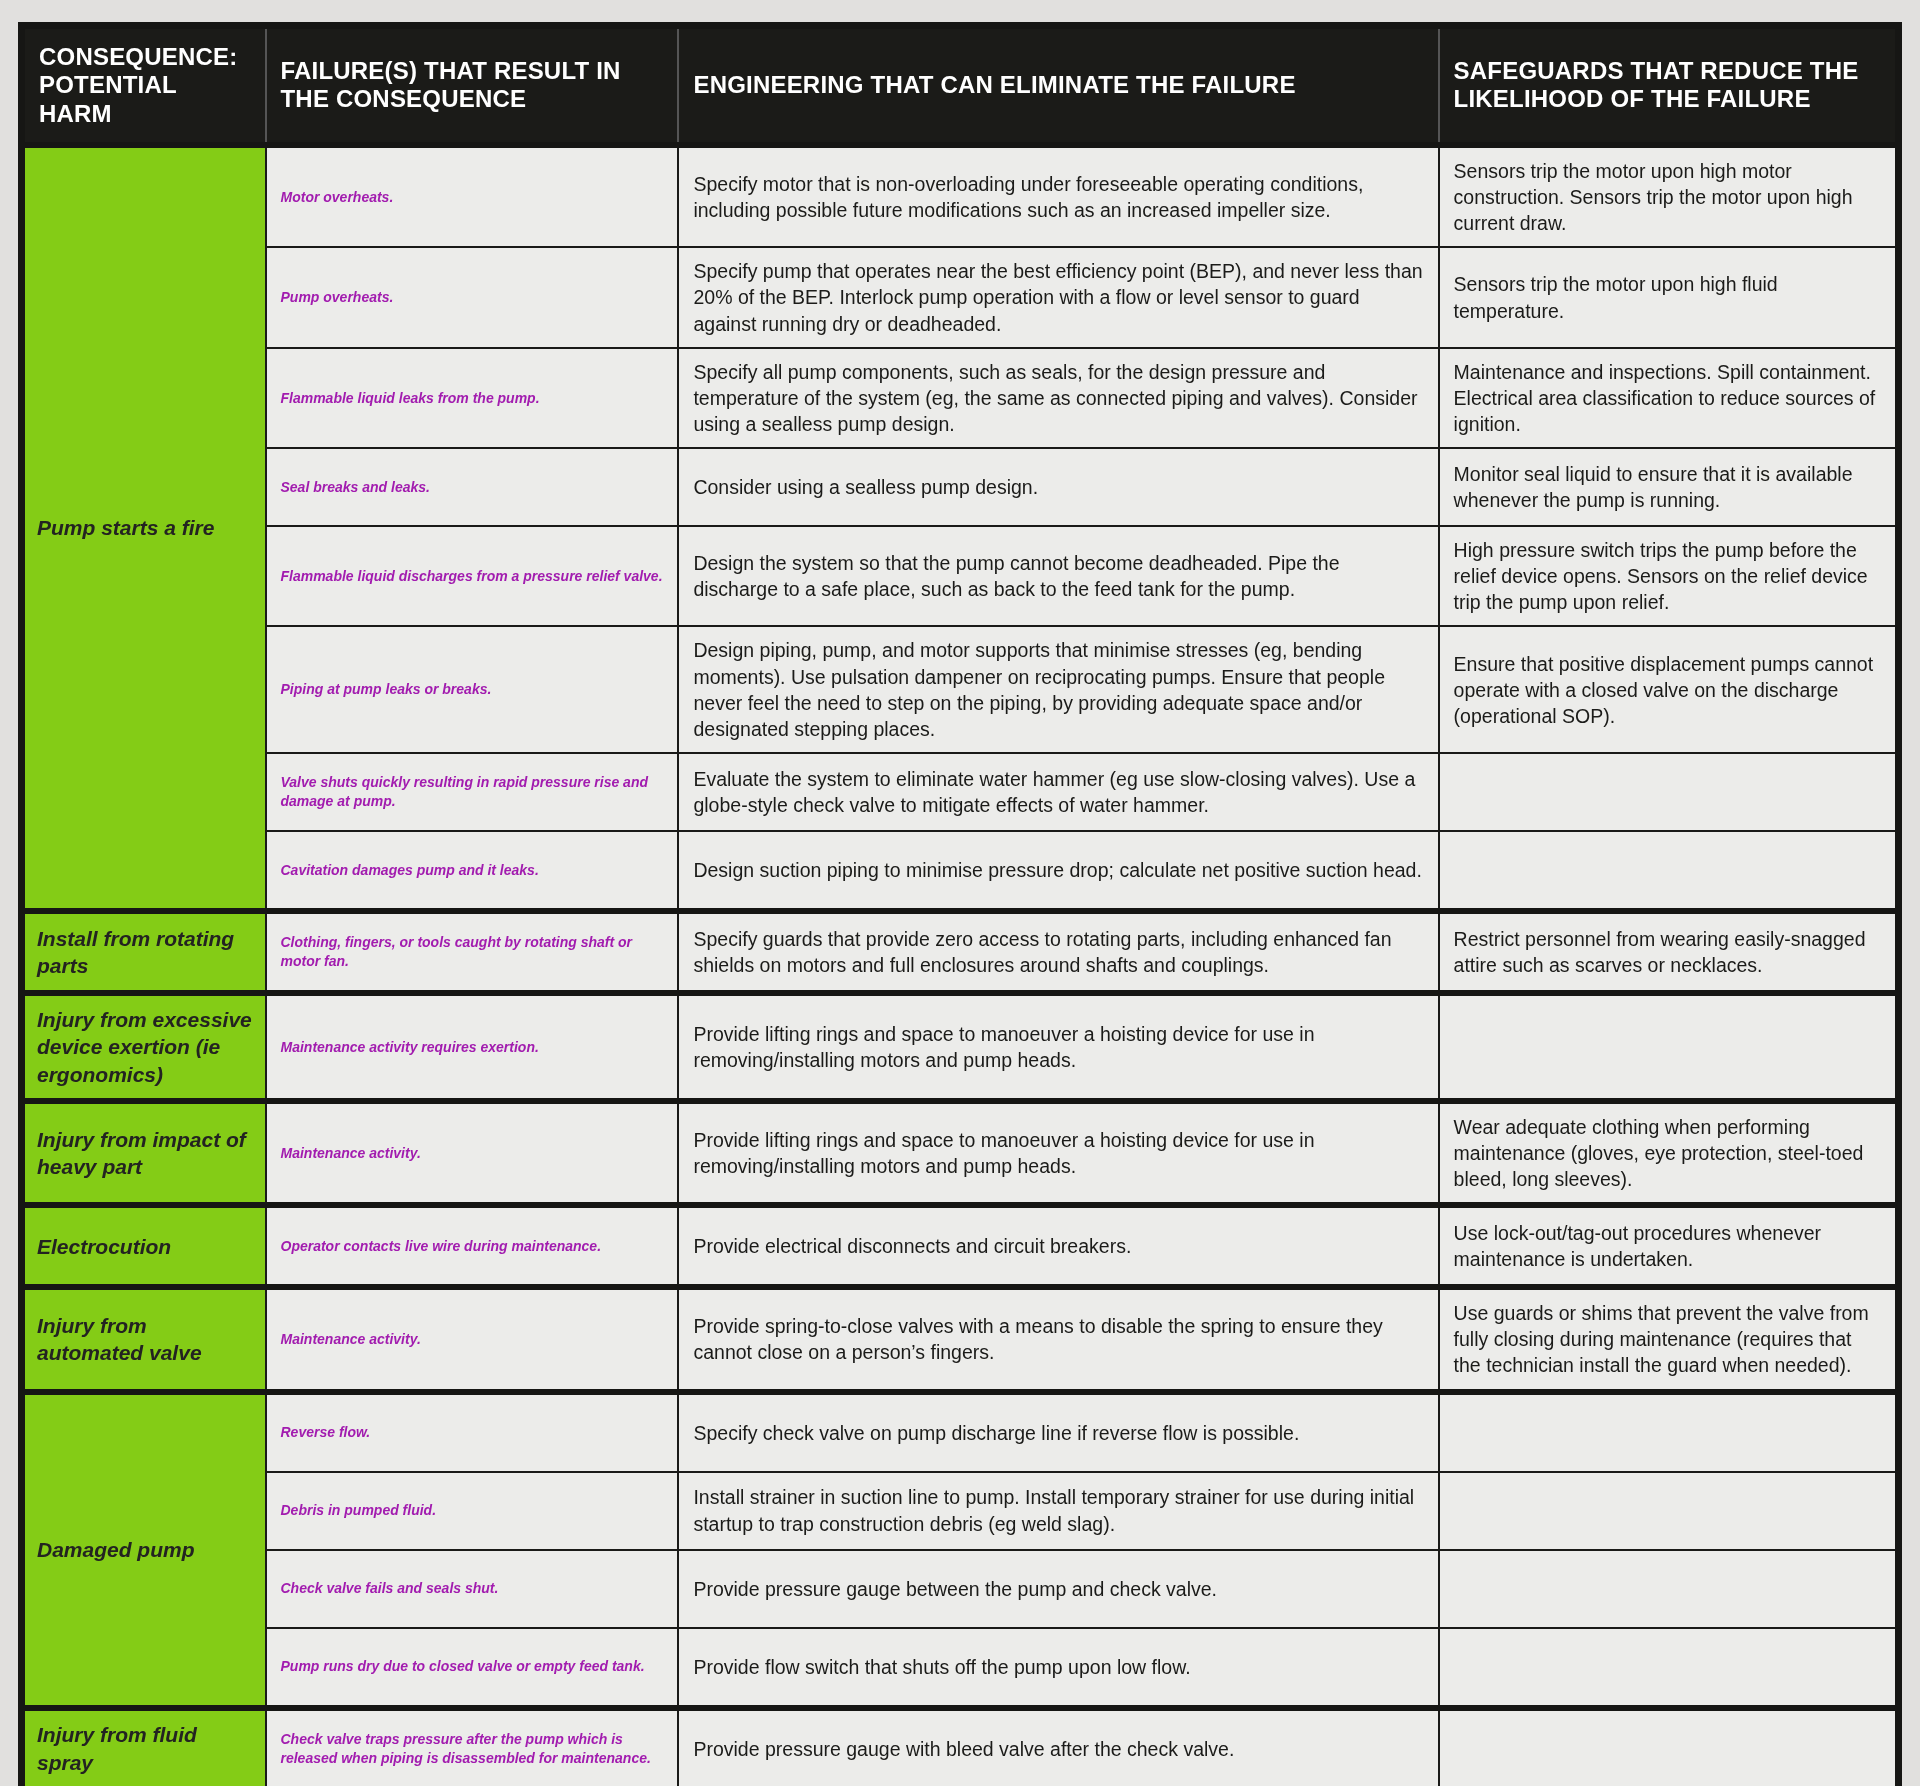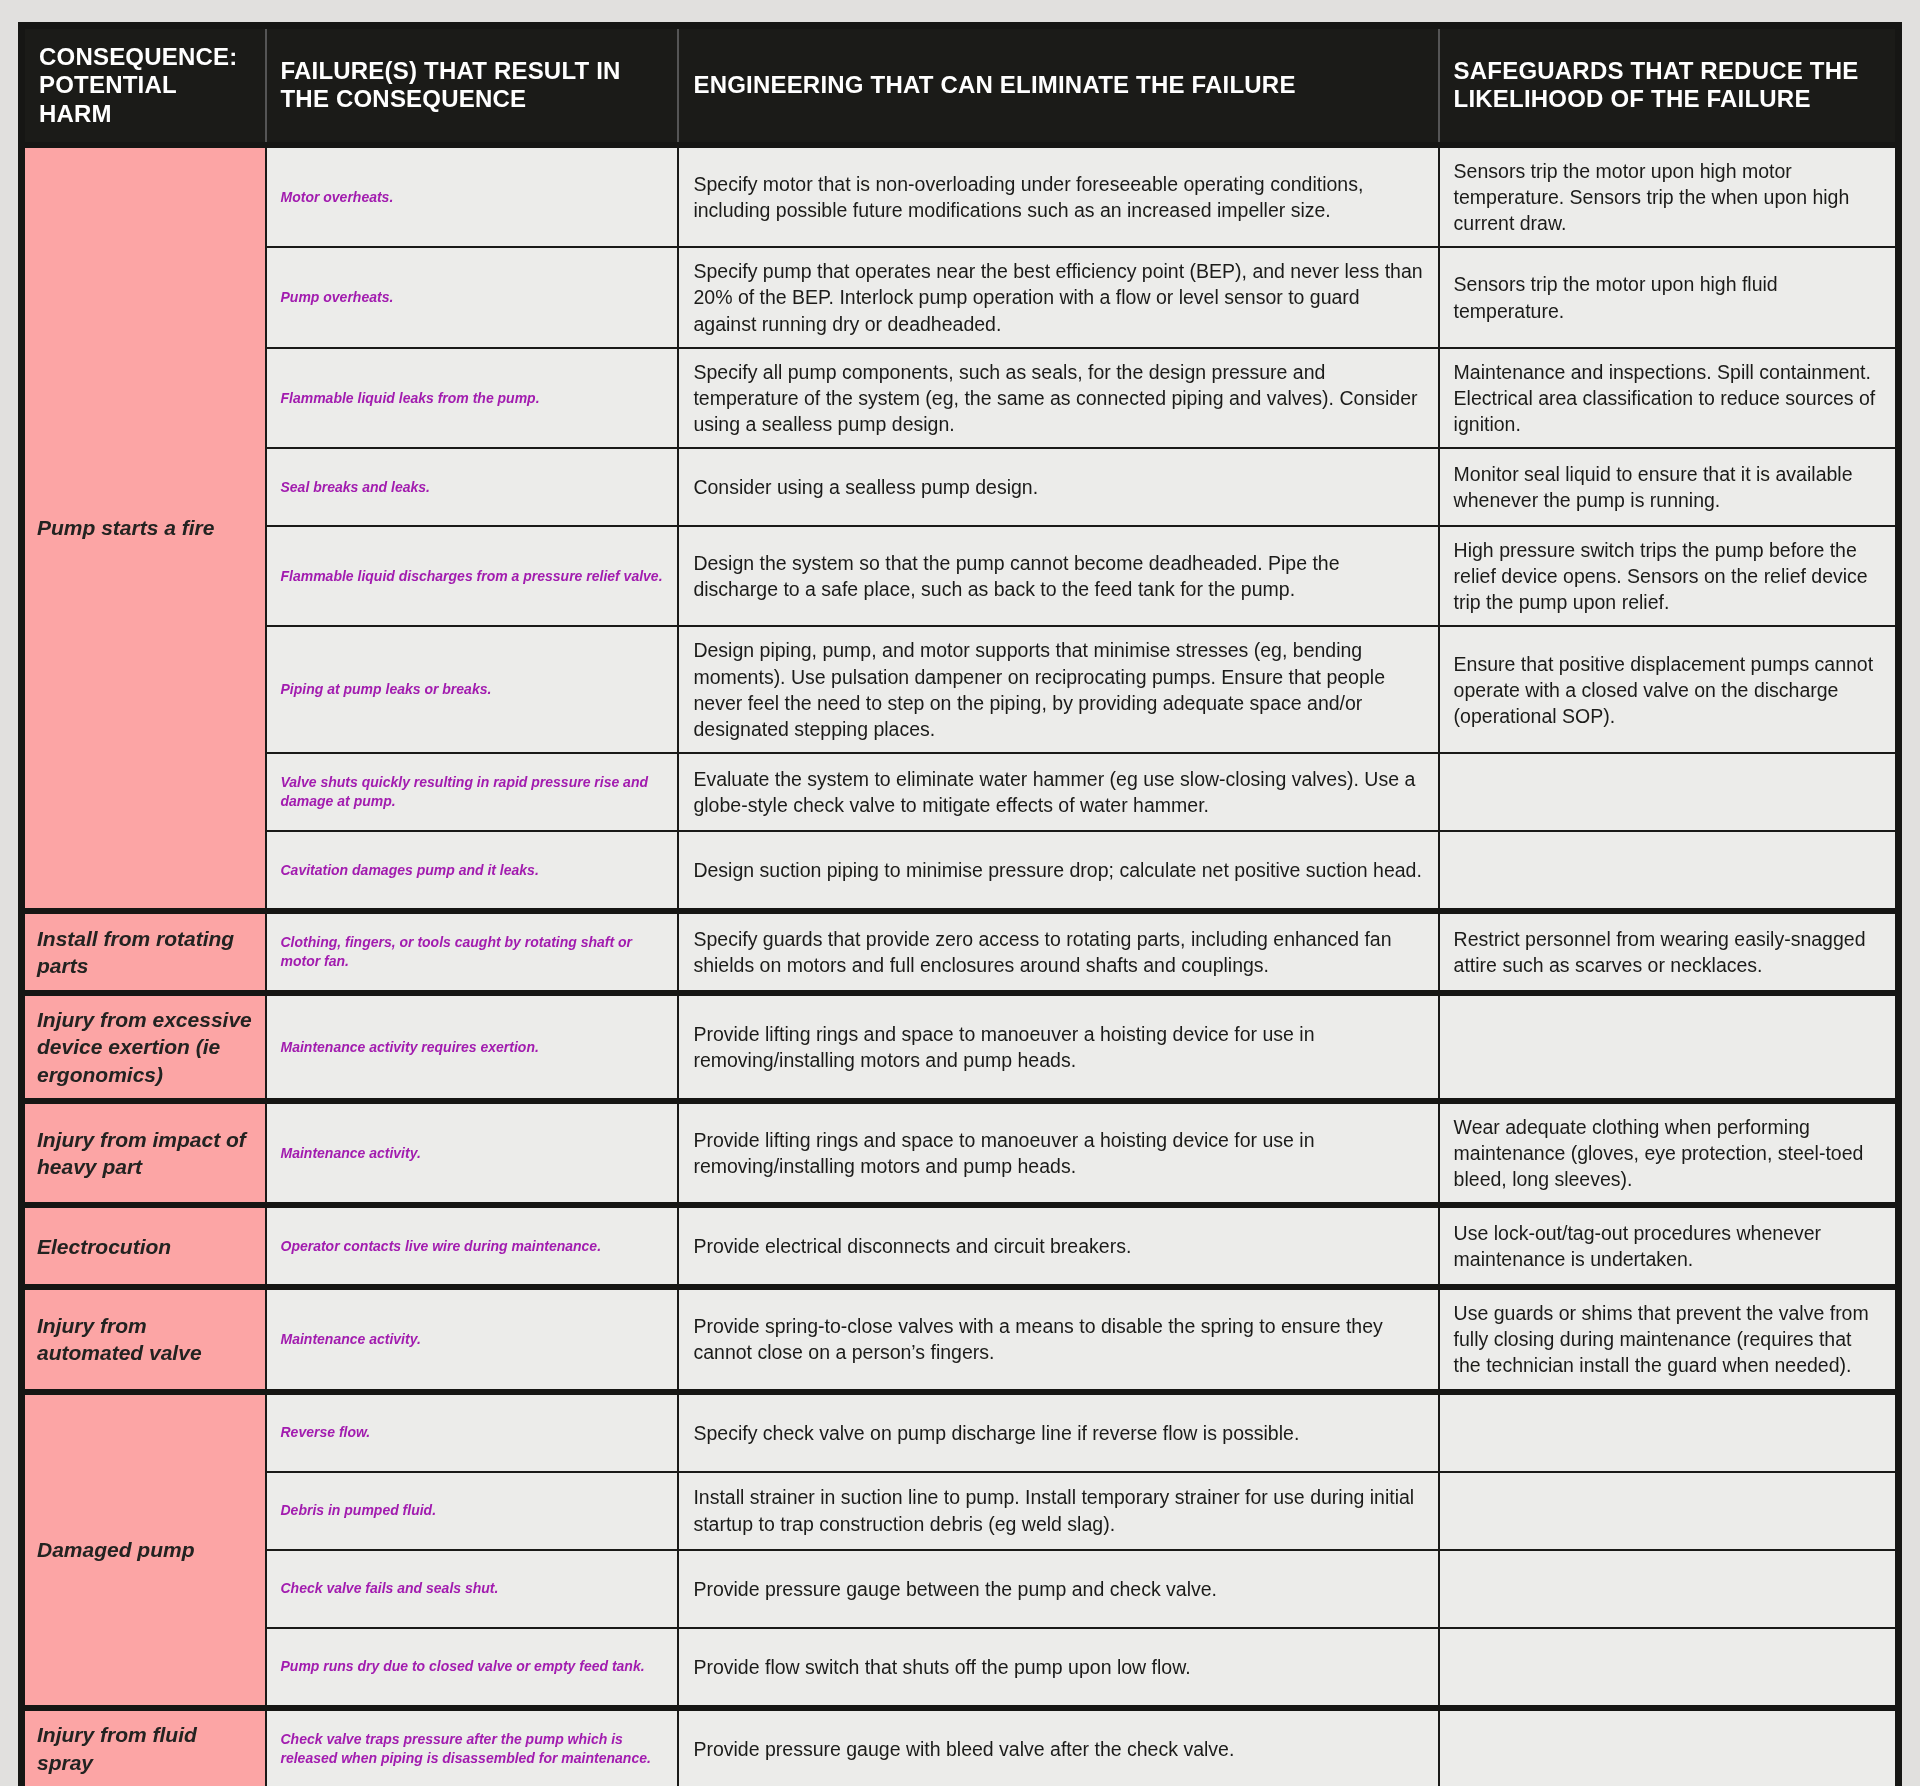--- a/index.html
+++ b/index.html
@@ -48,21 +48,21 @@
 
   td {
     border: 2px solid #1a1a18;
     vertical-align: middle;
     padding: 10px 14px;
     font-size: 19.5px;
     line-height: 1.34;
     background: #ececea;
   }
   td.consequence {
-    background: #fca5a5;
+    background: #84cc16;
     font-weight: 700;
     font-style: italic;
     font-size: 21px;
     line-height: 1.3;
     padding: 10px 12px;
     color: #232321;
   }
   td.failure {
     font-weight: 700;
     font-style: italic;
@@ -96,21 +96,21 @@
         <th>Engineering that can eliminate the failure</th>
         <th>Safeguards that reduce the likelihood of the failure</th>
       </tr>
     </thead>
     <tbody id="table-body">
 
     <tr class="section-start">
           <td class="consequence" rowspan="8">Pump starts a fire</td>
           <td class="failure">Motor overheats.</td>
           <td class="engineering">Specify motor that is non-overloading under foreseeable operating conditions, including possible future modifications such as an increased impeller size.</td>
-          <td class="safeguard">Sensors trip the motor upon high motor temperature. Sensors trip the when upon high current draw.</td>
+          <td class="safeguard">Sensors trip the motor upon high motor construction. Sensors trip the motor upon high current draw.</td>
         </tr>
         <tr>
           <td class="failure">Pump overheats.</td>
           <td class="engineering">Specify pump that operates near the best efficiency point (BEP), and never less than 20% of the BEP. Interlock pump operation with a flow or level sensor to guard against running dry or deadheaded.</td>
           <td class="safeguard">Sensors trip the motor upon high fluid temperature.</td>
         </tr>
         <tr>
           <td class="failure">Flammable liquid leaks from the pump.</td>
           <td class="engineering">Specify all pump components, such as seals, for the design pressure and temperature of the system (eg, the same as connected piping and valves). Consider using a sealless pump design.</td>
           <td class="safeguard">Maintenance and inspections. Spill containment. Electrical area classification to reduce sources of ignition.</td>

